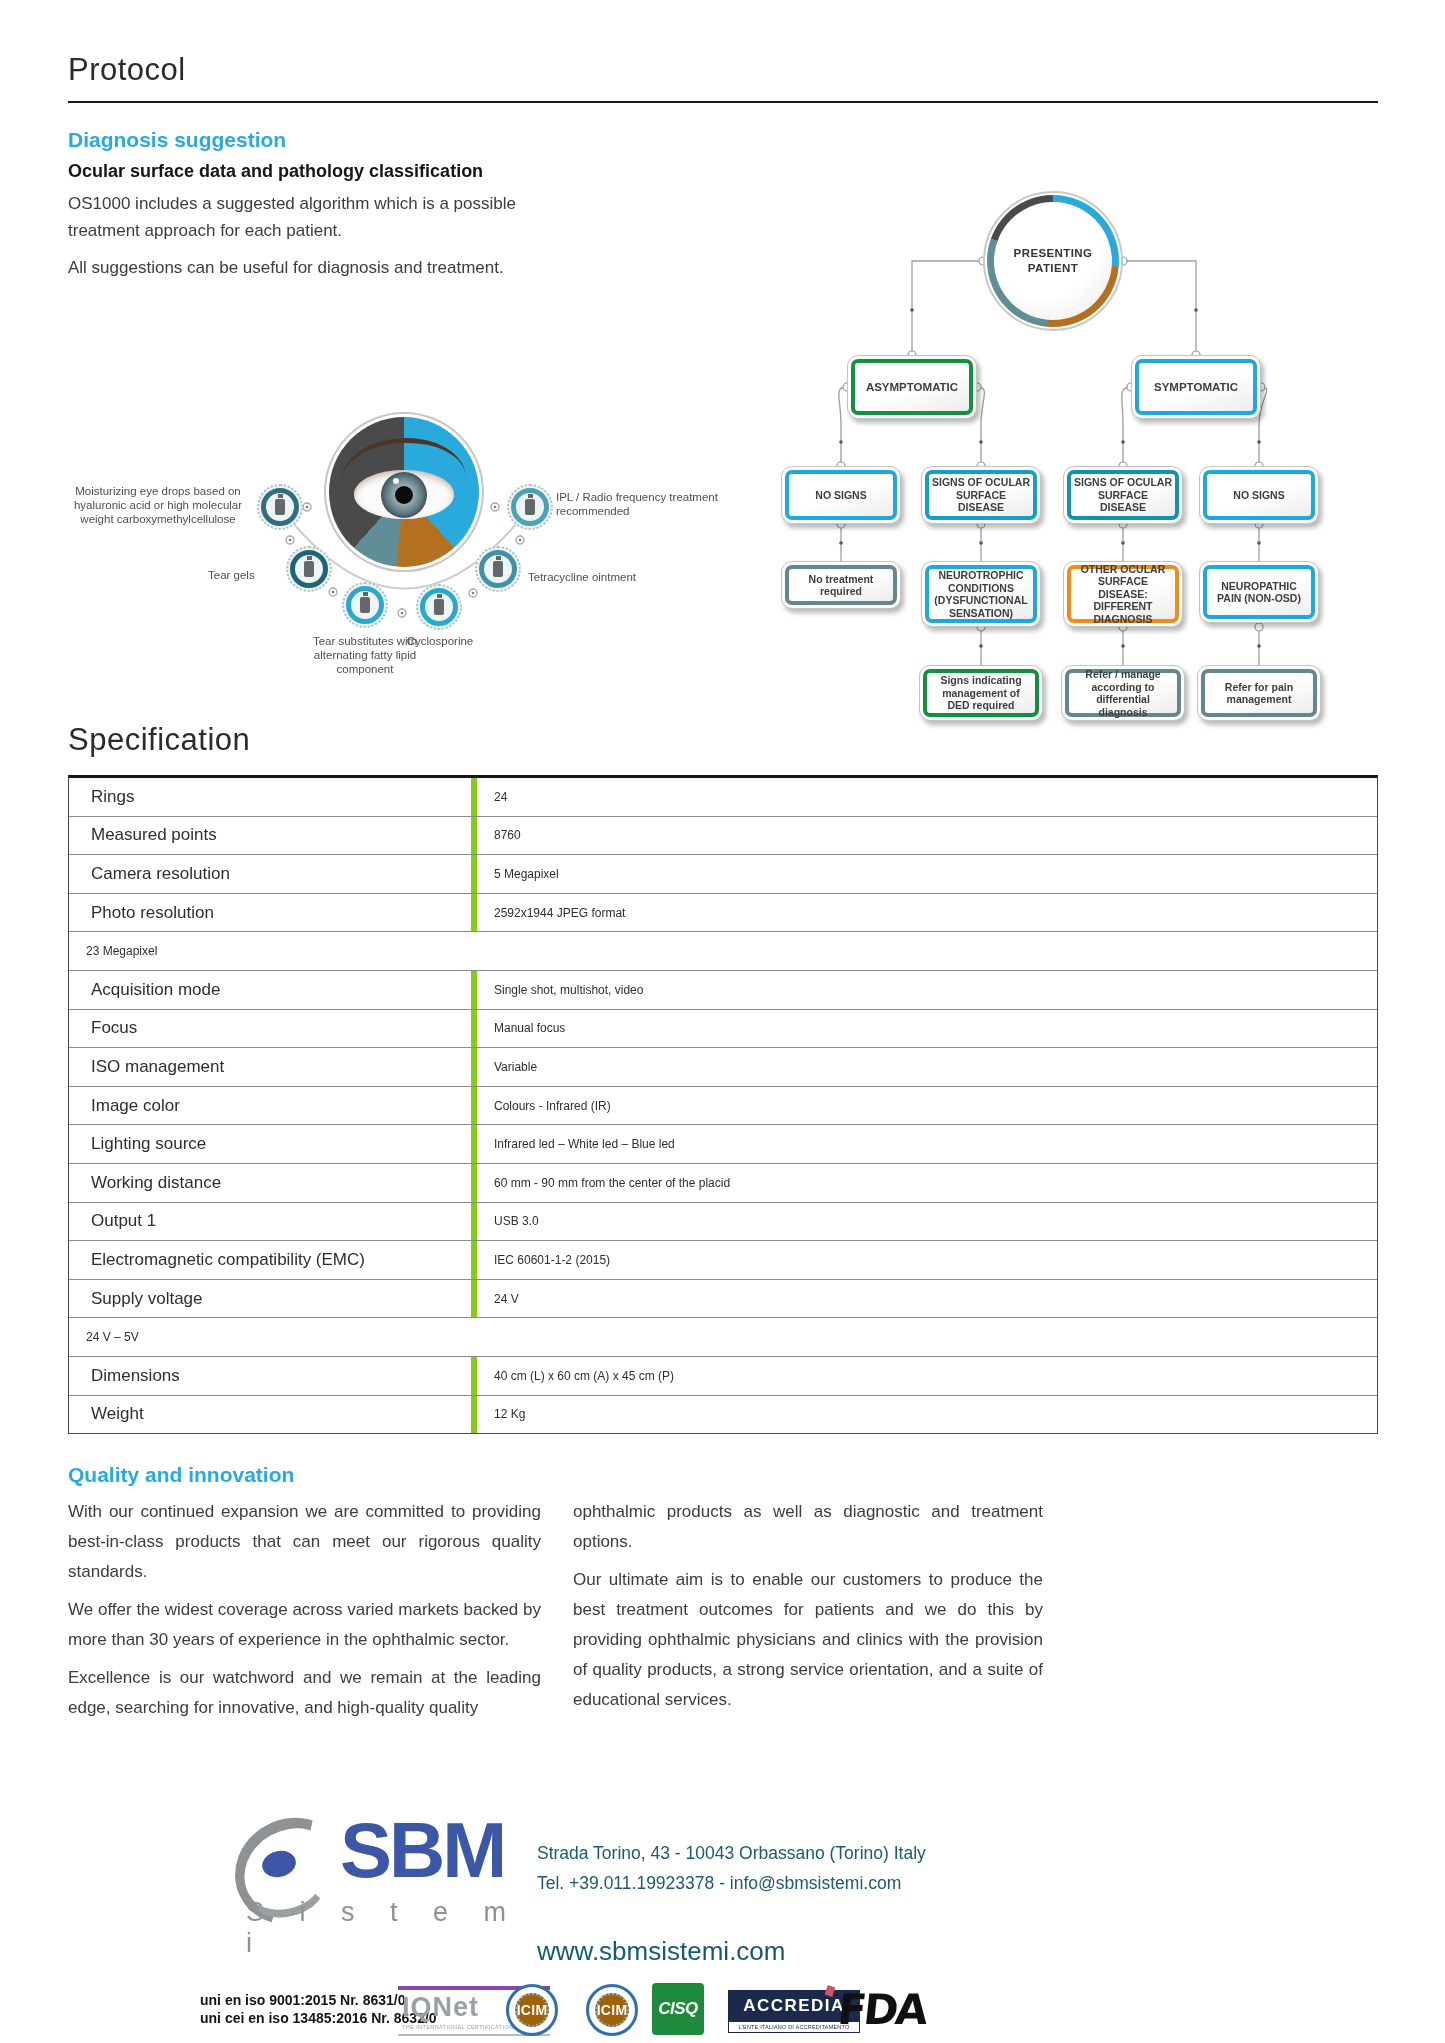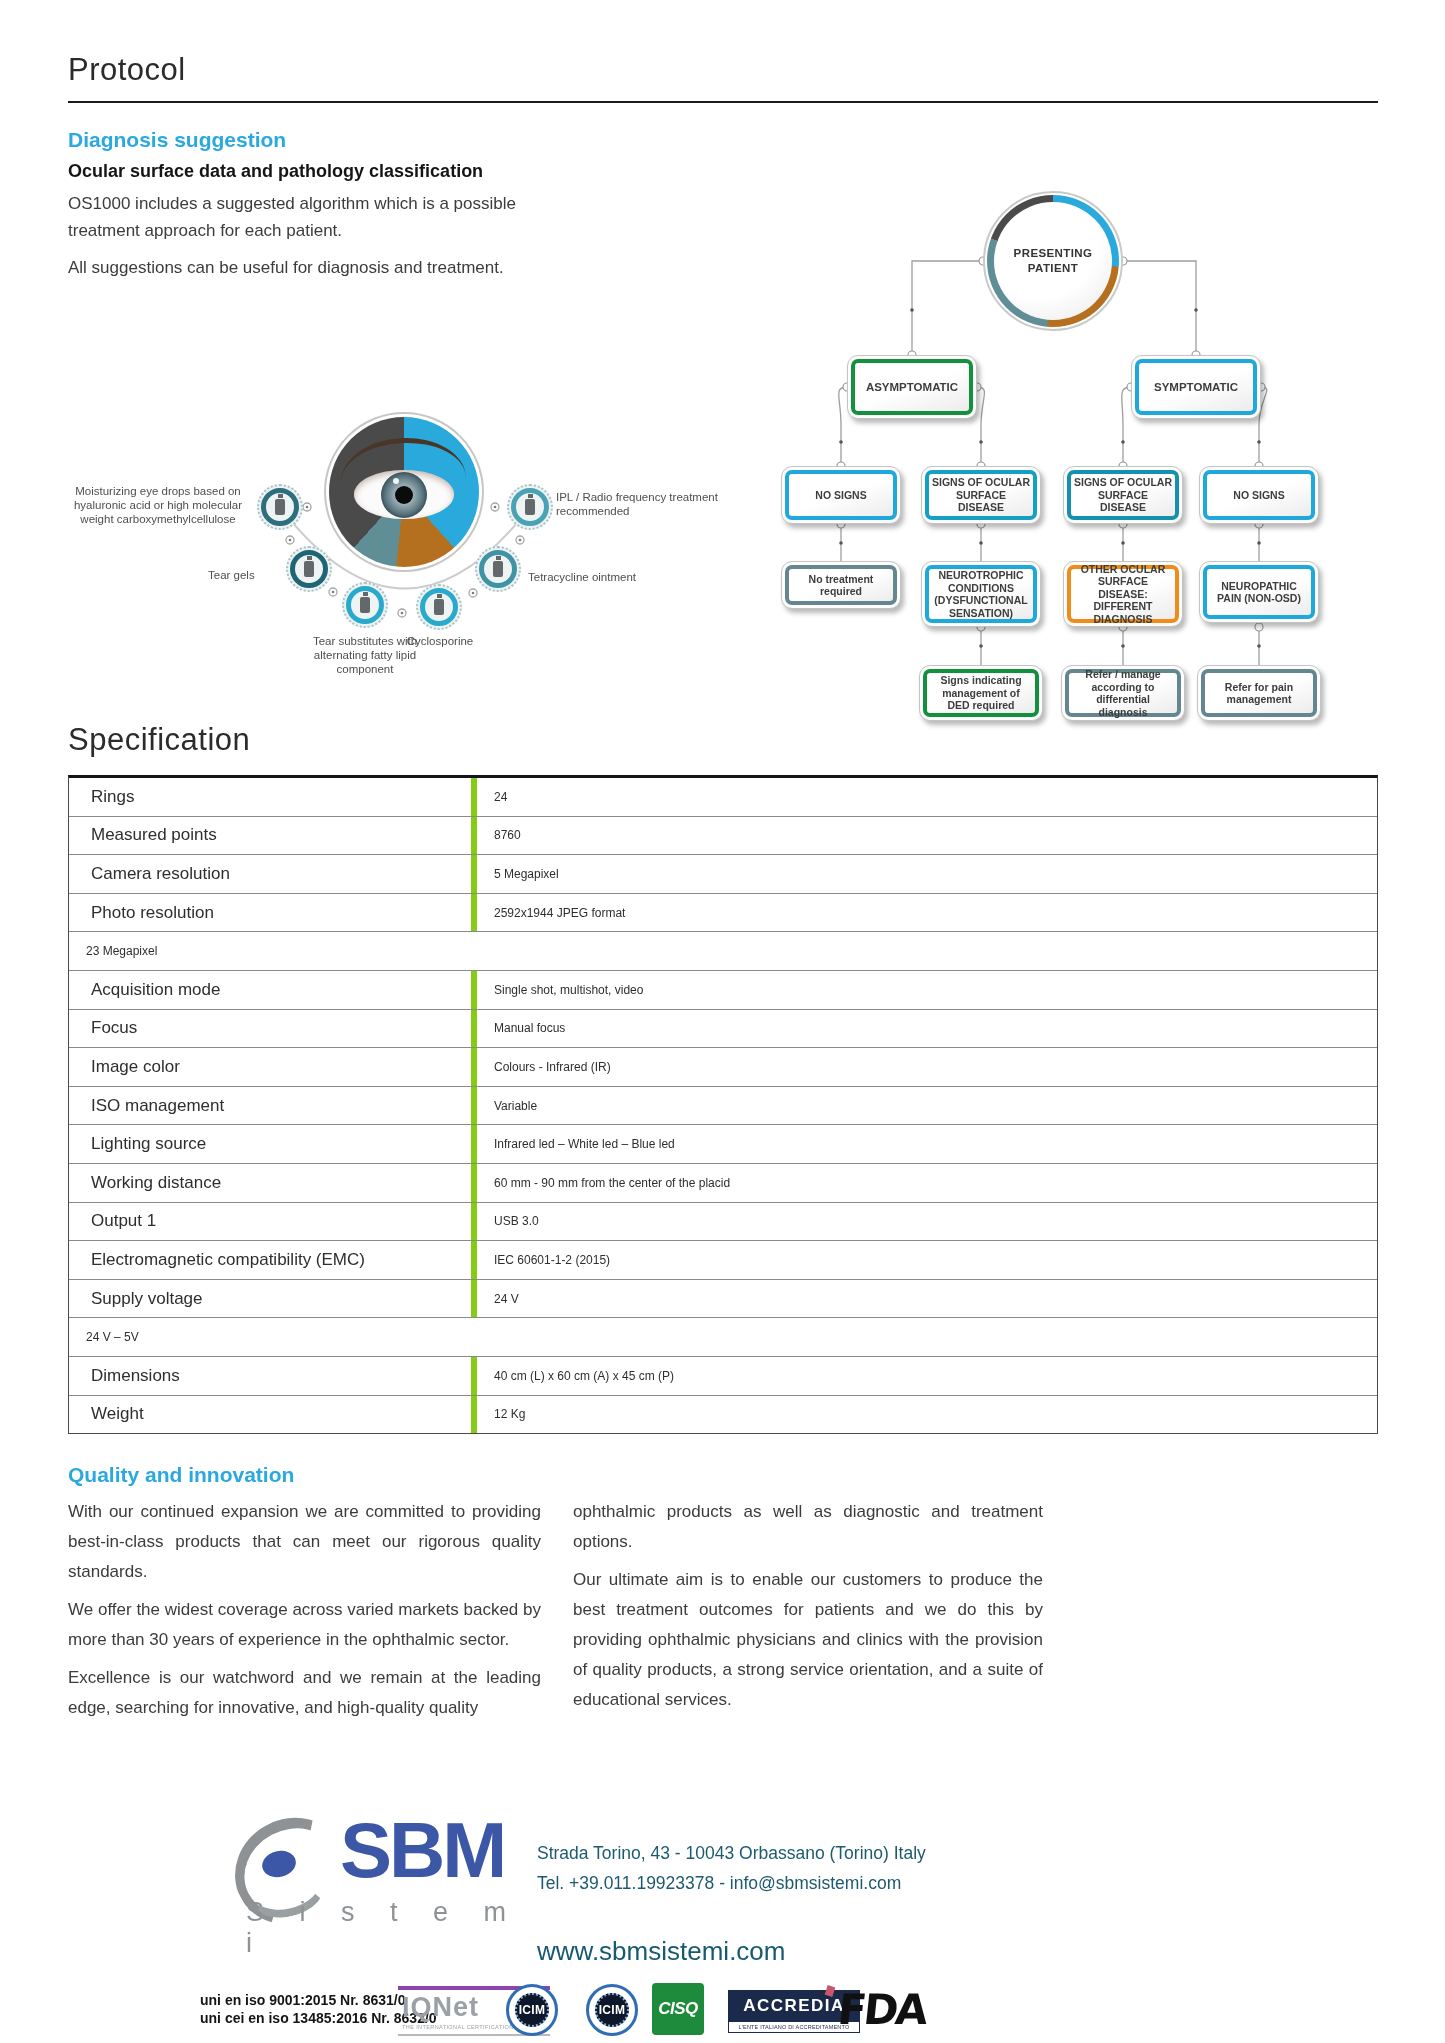--- a/index.html
+++ b/index.html
@@ -79,22 +79,22 @@
   #footer-site{left:537px;top:1936px;font-size:26px;color:#155a72;}
 
   #cert-text{left:200px;top:1991px;font-size:14px;font-weight:700;color:#141414;line-height:18px;}
 
   #iqnet{left:398px;top:1986px;width:152px;height:48px;border-bottom:2px solid #b9b9b9;}
   #iqnet .bar{position:absolute;left:0;top:0;width:100%;height:4px;background:#8e44ad;}
   #iqnet .word{position:absolute;left:4px;top:6px;font-size:27px;font-weight:700;color:#9aa0a6;letter-spacing:1px;}
   #iqnet .sub{position:absolute;left:4px;top:38px;font-size:5.5px;color:#9aa0a6;letter-spacing:.4px;}
 
   .icim{position:absolute;width:46px;height:46px;border-radius:50%;border:3px solid #2f6db5;background:#fff;display:flex;align-items:center;justify-content:center;}
-  .icim .disc{width:30px;height:30px;border-radius:50%;background:#0f172a;display:flex;align-items:center;justify-content:center;
-    color:#fff;font-size:12px;font-weight:700;letter-spacing:.3px;border:2px dotted #7fa8d6;}
+  .icim .disc{width:30px;height:30px;border-radius:50%;background:#a16207;display:flex;align-items:center;justify-content:center;
+    color:#fff;font-size:14px;font-weight:700;letter-spacing:.3px;border:2px dotted #7fa8d6;}
 
   #cisq{left:652px;top:1983px;width:52px;height:52px;background:#1e8a3c;border-radius:4px;display:flex;align-items:center;justify-content:center;}
   #cisq span{color:#fff;font-weight:800;font-style:italic;font-size:17px;letter-spacing:-.5px;}
 
   #accredia{left:728px;top:1990px;width:132px;}
   #accredia .top{background:#1b2a4a;color:#fff;font-size:17px;font-weight:700;letter-spacing:1.5px;text-align:center;padding:6px 0 5px;position:relative;}
   #accredia .top .mark{position:absolute;right:26px;top:-4px;width:8px;height:10px;background:#c9576b;transform:rotate(18deg);}
   #accredia .bot{border:1px solid #1b2a4a;color:#1b2a4a;font-size:5.5px;text-align:center;padding:2px 0;letter-spacing:.2px;}
 
   #fda{left:838px;top:1985px;font-size:42px;font-weight:800;color:#101010;letter-spacing:-3px;transform:skewX(-6deg);font-family:"DejaVu Sans",sans-serif;}
@@ -306,26 +306,26 @@
     </div>
   <div class="spec-row">
       <div class="spec-label">Acquisition mode</div>
       <div class="spec-value">Single shot, multishot, video</div>
     </div>
   <div class="spec-row">
       <div class="spec-label">Focus</div>
       <div class="spec-value">Manual focus</div>
     </div>
   <div class="spec-row">
+      <div class="spec-label">ISO management</div>
+      <div class="spec-value">Variable</div>
+    </div>
+  <div class="spec-row">
       <div class="spec-label">Image color</div>
       <div class="spec-value">Colours - Infrared (IR)</div>
-    </div>
-  <div class="spec-row">
-      <div class="spec-label">ISO management</div>
-      <div class="spec-value">Variable</div>
     </div>
   <div class="spec-row">
       <div class="spec-label">Lighting source</div>
       <div class="spec-value">Infrared led – White led – Blue led</div>
     </div>
   <div class="spec-row">
       <div class="spec-label">Working distance</div>
       <div class="spec-value">60 mm - 90 mm from the center of the placid</div>
     </div>
   <div class="spec-row">

